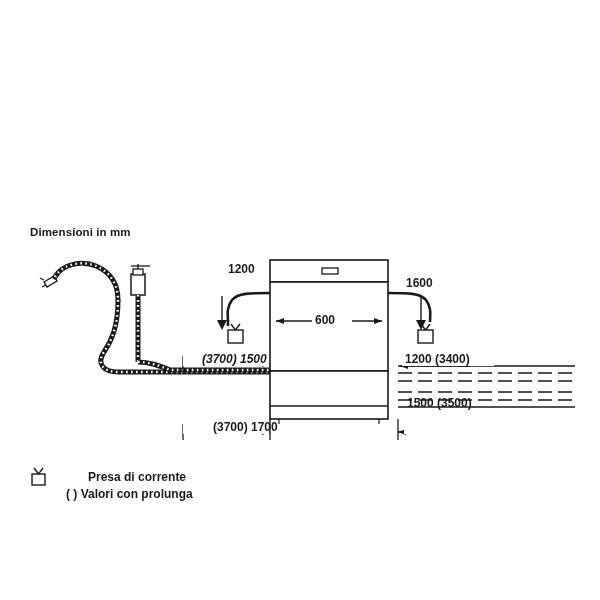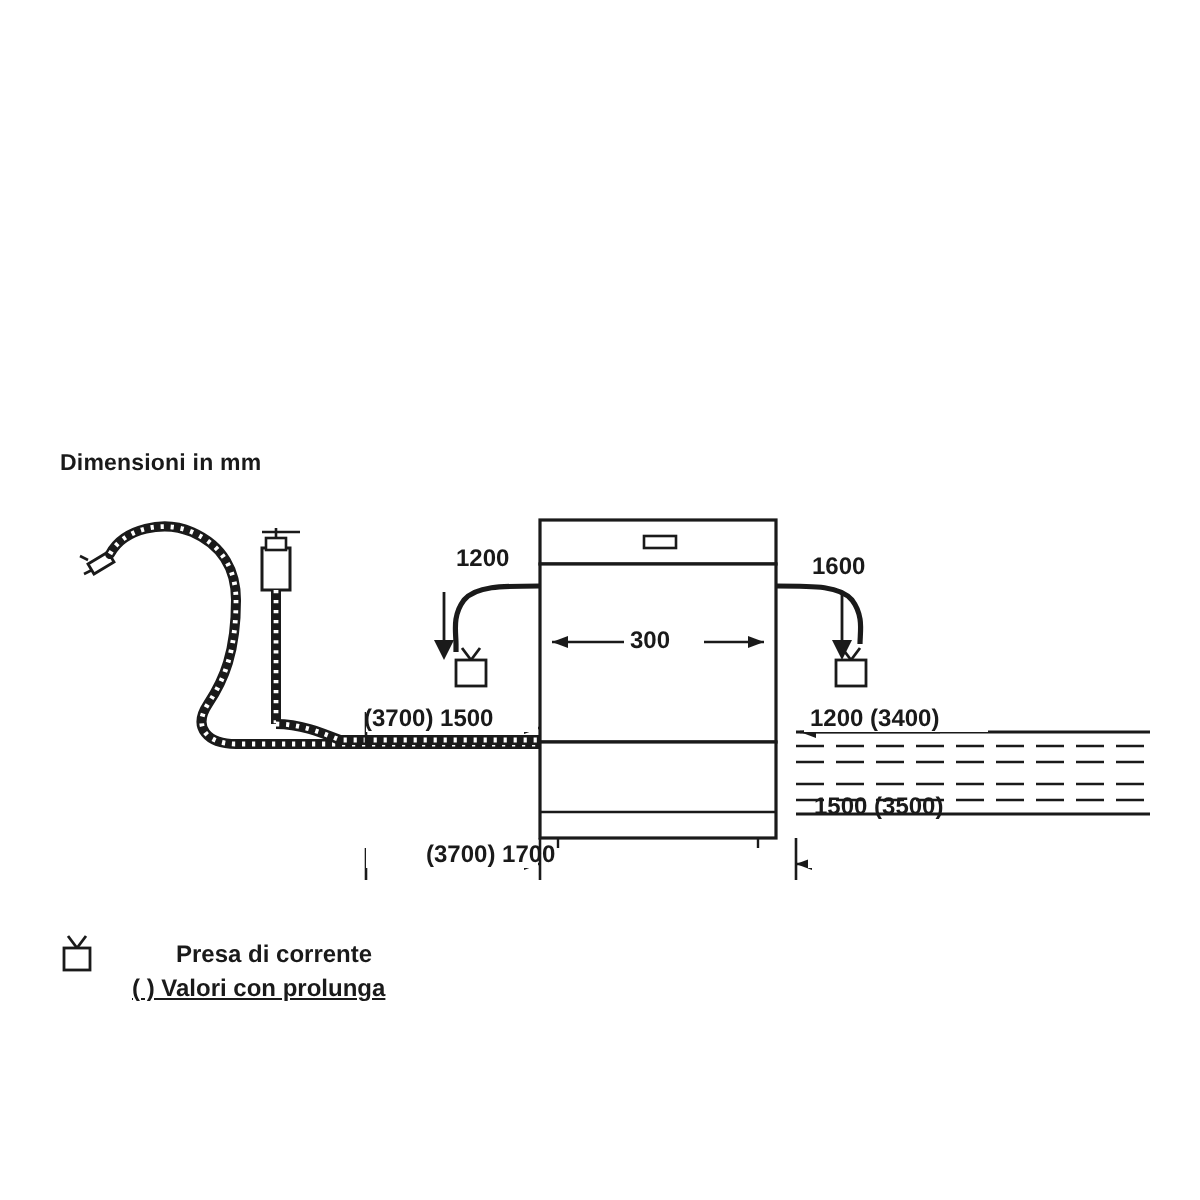--- a/index.html
+++ b/index.html
@@ -165,31 +165,31 @@
 
     <g>
       <rect x="32" y="474" width="13" height="11" fill="#ffffff" stroke="#1a1a1a" stroke-width="1.4"></rect>
       <line x1="38.5" y1="474" x2="34" y2="468" stroke="#1a1a1a" stroke-width="1.4"></line>
       <line x1="38.5" y1="474" x2="43" y2="468" stroke="#1a1a1a" stroke-width="1.4"></line>
     </g>
   </svg>
 
   <div class="txt title-txt" style="left:30px; top:226px;">Dimensioni in mm</div>
 
-  <div class="txt dim-txt" style="left:228px; top:272px;">1200</div>
+  <div class="txt dim-txt" style="left:228px; top:262px;">1200</div>
 
   <div class="txt dim-txt" style="left:406px; top:276px;">1600</div>
 
-  <div class="txt dim-txt" style="left:315px; top:313px;">300</div>
+  <div class="txt dim-txt" style="left:315px; top:313px;">600</div>
 
-  <div class="txt dim-txt" style="left:182px; top:352px;">(3700) 1500</div>
+  <div class="txt dim-txt" style="left:202px; top:352px;font-style:italic;">(3700) 1500</div>
 
   <div class="txt dim-txt" style="left:405px; top:352px;text-align:right;">1200 (3400)</div>
 
   <div class="txt dim-txt" style="left:186px; top:420px;margin-left:27px;">(3700) 1700</div>
 
   <div class="txt dim-txt" style="left:407px; top:396px;">1500 (3500)</div>
 
   <div class="txt legend-txt" style="left:52px; top:470px;">Presa di corrente</div>
 
-  <div class="txt legend-txt" style="left:30px; top:487px;text-decoration:underline;">( ) Valori con prolunga</div>
+  <div class="txt legend-txt" style="left:30px; top:487px;">( ) Valori con prolunga</div>
 
 </div>
 
 </body></html>

